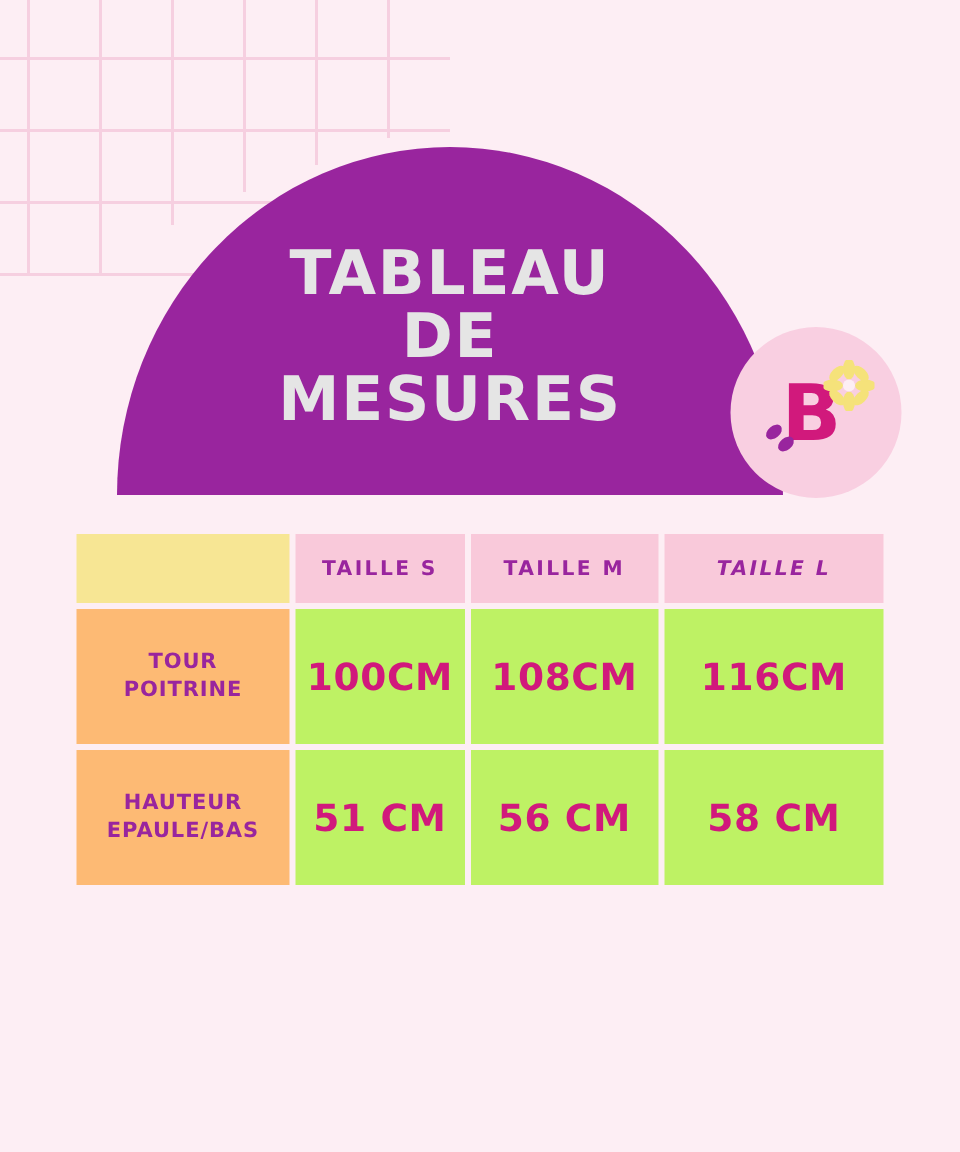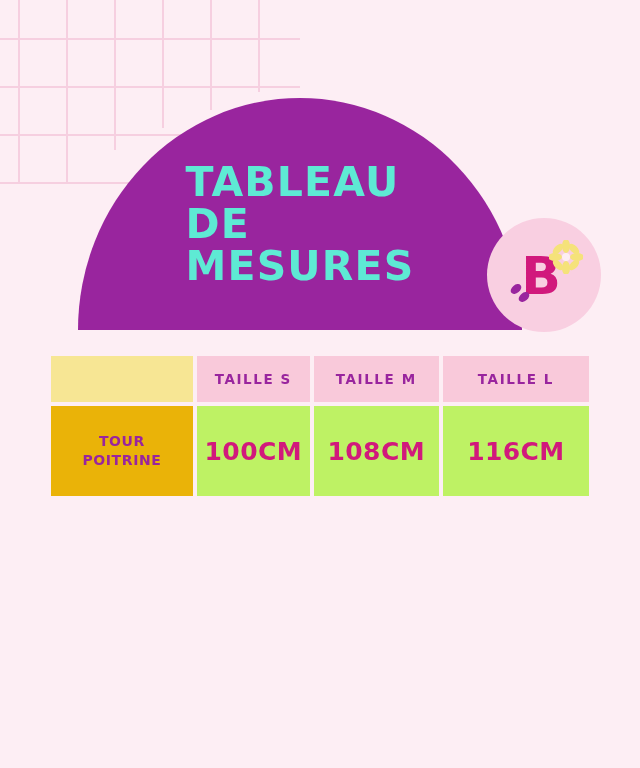--- a/index.html
+++ b/index.html
@@ -40,25 +40,25 @@
     border-top-left-radius: 222px 232px;
     border-top-right-radius: 222px 232px;
     display: flex;
     flex-direction: column;
     align-items: center;
     justify-content: center;
     box-sizing: border-box;
     padding-top: 22px;
   }
   #header-title {
-    color: #5eead4;
+    color: #e5e5e5;
     font-size: 41px;
     line-height: 1.02;
     font-weight: bold;
-    text-align: left;
+    text-align: center;
     letter-spacing: 1.2px;
     font-family: "DejaVu Sans", sans-serif;
     text-transform: uppercase;
     white-space: pre-line;
   }
 
   
   #brand-badge {
     position: absolute;
     left: 487px;
@@ -115,21 +115,21 @@
   }
   .head-cell {
     background: #f9c9da;
     color: #99259e;
     font-size: 13.5px;
     font-weight: bold;
     letter-spacing: 1.6px;
     font-family: "DejaVu Sans", sans-serif;
   }
   .row-label {
-    background: #eab308;
+    background: #fdba74;
     color: #99259e;
     font-size: 14px;
     font-weight: bold;
     letter-spacing: 0.6px;
     line-height: 1.35;
     font-family: "DejaVu Sans", sans-serif;
     white-space: pre-line;
   }
   .value-cell {
     background: #bef264;
@@ -191,23 +191,30 @@
     </svg>
   </span>
 </div>
 
 <table id="measure-table">
   <tbody>
       <tr>
     <td class="cell corner-cell" style="width:136px;"></td>
     <td class="cell head-cell" style="width:108px;">TAILLE S</td>
     <td class="cell head-cell" style="width:120px;margin-top:46px;">TAILLE M</td>
-    <td class="cell head-cell" style="width:140px;">TAILLE L</td>
+    <td class="cell head-cell" style="width:140px;font-style:italic;">TAILLE L</td>
   </tr>
   <tr class="body-row">
     <td class="cell row-label">TOUR
 POITRINE</td>
     <td class="cell value-cell">100CM</td>
     <td class="cell value-cell">108CM</td>
     <td class="cell value-cell">116CM</td>
   </tr>
+  <tr class="body-row">
+    <td class="cell row-label">HAUTEUR
+EPAULE/BAS</td>
+    <td class="cell value-cell">51 CM</td>
+    <td class="cell value-cell">56 CM</td>
+    <td class="cell value-cell">58 CM</td>
+  </tr>
 </tbody>
   </table>
 
 </body></html>

